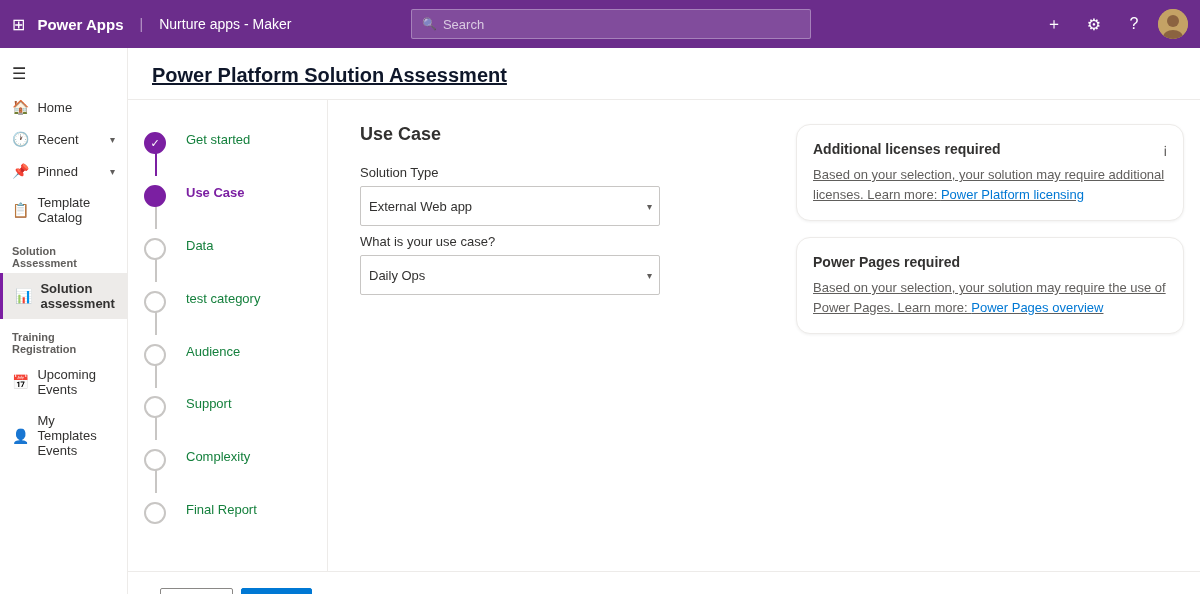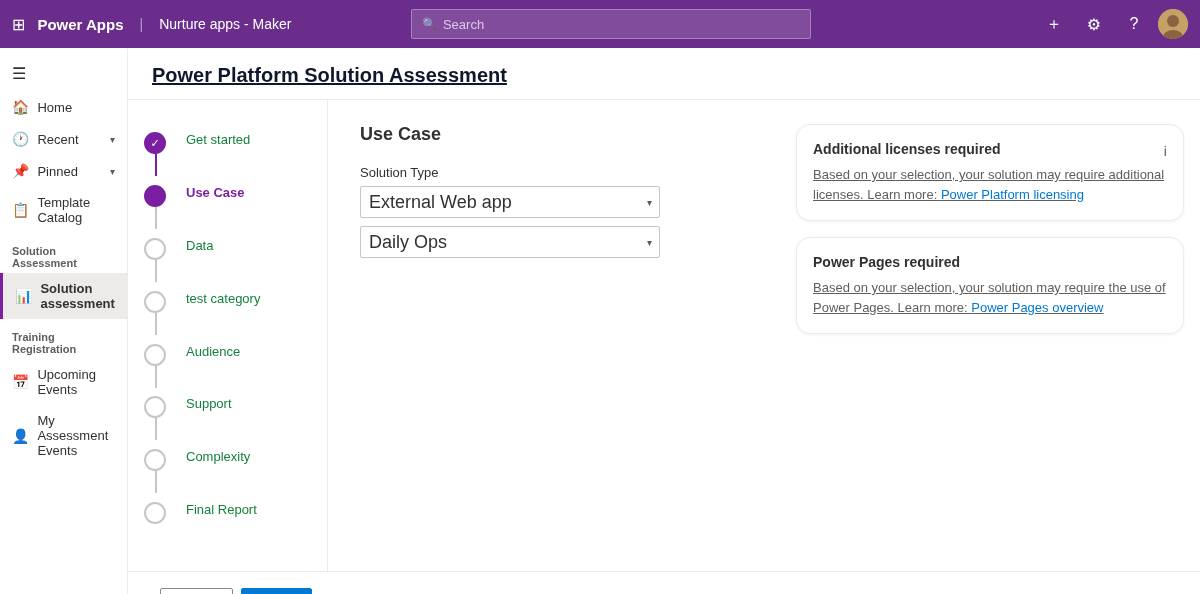--- a/index.html
+++ b/index.html
@@ -154,25 +154,25 @@
     }
     .form-section-title { font-size: 18px; font-weight: 600; color: #323130; margin-bottom: 20px; }
     .form-field { margin-bottom: 8px; }
     .form-label { font-size: 13px; color: #323130; margin-bottom: 6px; display: block; font-weight: 400; }
     .select-wrapper {
       position: relative;
       width: 300px;
     }
     .select-wrapper select {
       width: 100%;
-      height: 32px;
+      height: 40px;
       border: 1px solid #c8c6c4;
       border-radius: 2px;
       padding: 0 30px 0 8px;
-      font-size: 18px;
+      font-size: 13px;
       color: #323130;
       background: white;
       appearance: none;
       cursor: pointer;
     }
     .select-chevron {
       position: absolute;
       right: 8px;
       top: 50%;
       transform: translateY(-50%);
@@ -294,21 +294,21 @@
 
     <div class="sidebar-section-title">Training Registration</div>
 
     <div class="sidebar-item">
       <span class="sidebar-item-icon">📅</span>
       <span>Upcoming Events</span>
     </div>
 
     <div class="sidebar-item">
       <span class="sidebar-item-icon">👤</span>
-      <span>My Assessment Events</span>
+      <span>My Templates Events</span>
     </div>
   </div>
 
   <div class="main-content">
 
     <div class="page-header">
       <h1 class="page-title">Power Platform Solution Assessment</h1>
     </div>
 
     <div class="content-area">
@@ -392,20 +392,21 @@
               <option>External Web app</option>
               <option>Internal App</option>
               <option>Portal</option>
               <option>Automation</option>
             </select>
             <span class="select-chevron">▾</span>
           </div>
         </div>
 
         <div class="form-field">
+          <label class="form-label">What is your use case?</label>
           <div class="select-wrapper">
             <select>
               <option>Daily Ops</option>
               <option>Customer Engagement</option>
               <option>Field Service</option>
               <option>HR Management</option>
             </select>
             <span class="select-chevron">▾</span>
           </div>
         </div>

